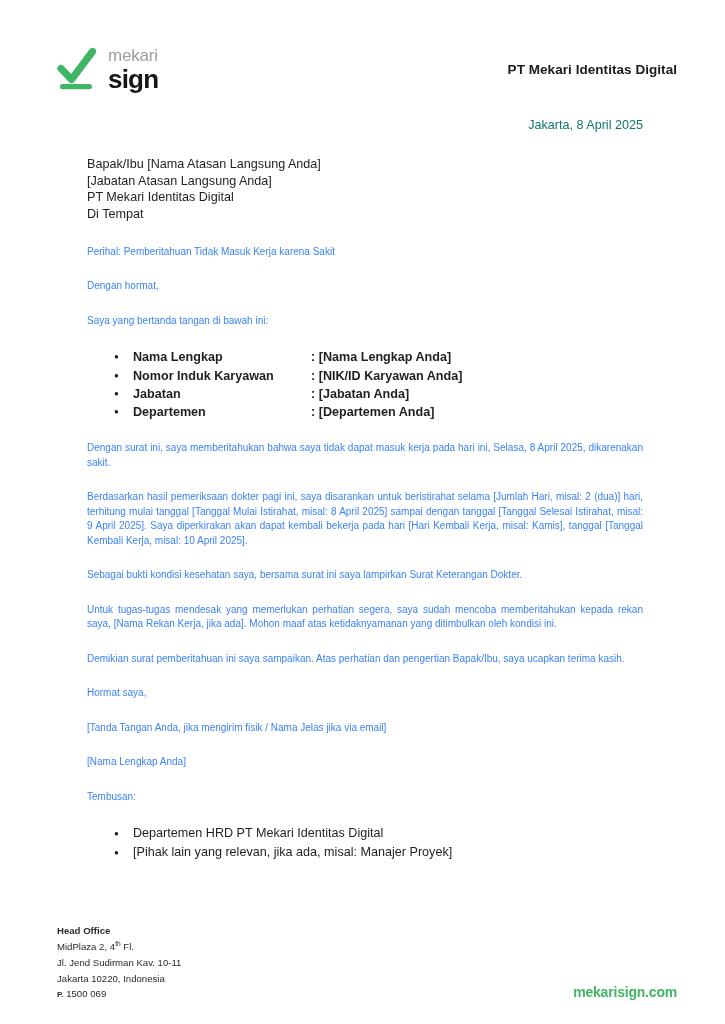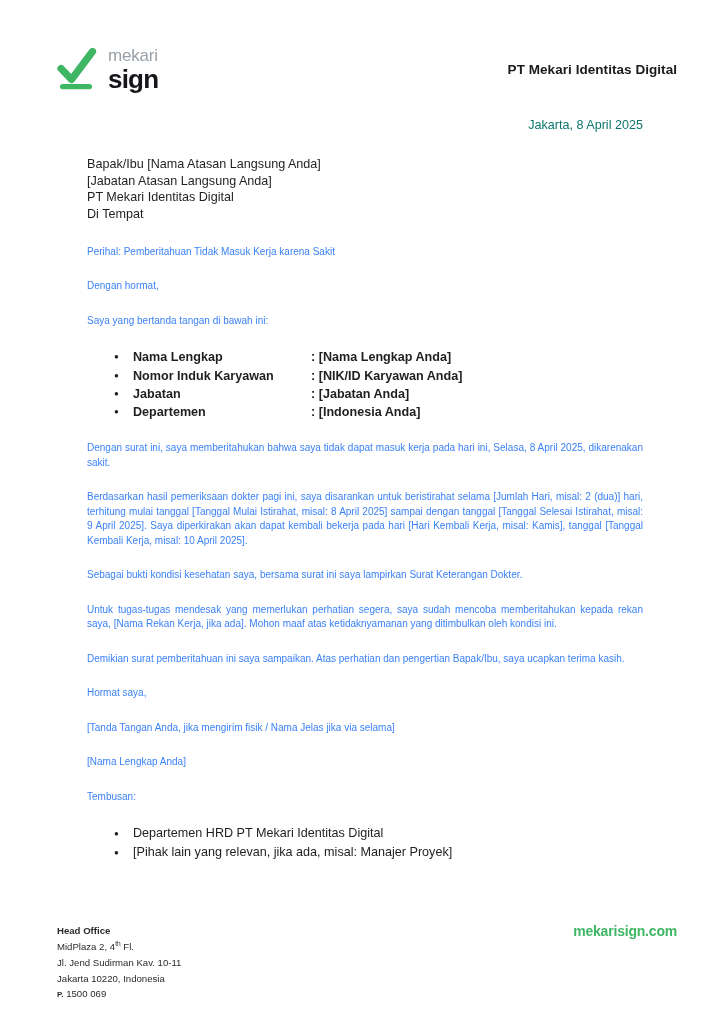--- a/index.html
+++ b/index.html
@@ -145,21 +145,21 @@
     color: #1f1f1f;
   }
 
   
   .footer {
     position: absolute;
     left: 57px;
     right: 48px;
     bottom: 22px;
     display: flex;
-    align-items: flex-start;
+    align-items: flex-end;
     justify-content: space-between;
   }
   .footer-address {
     font-size: 9.6px;
     line-height: 1.62;
     color: #2b2b2b;
   }
   .footer-address .fa-title {
     font-weight: 700;
     font-size: 9.6px;
@@ -224,32 +224,32 @@
       <li>
         <span class="b-label">Nomor Induk Karyawan</span>
         <span class="b-value">: [NIK/ID Karyawan Anda]</span>
       </li>
       <li>
         <span class="b-label">Jabatan</span>
         <span class="b-value">: [Jabatan Anda]</span>
       </li>
       <li>
         <span class="b-label">Departemen</span>
-        <span class="b-value">: [Indonesia Anda]</span>
+        <span class="b-value">: [Departemen Anda]</span>
       </li>
     </ul>
 
     <p class="para">Dengan surat ini, saya memberitahukan bahwa saya tidak dapat masuk kerja pada hari ini, Selasa, 8 April 2025, dikarenakan sakit.</p>
     <p class="para">Berdasarkan hasil pemeriksaan dokter pagi ini, saya disarankan untuk beristirahat selama [Jumlah Hari, misal: 2 (dua)] hari, terhitung mulai tanggal [Tanggal Mulai Istirahat, misal: 8 April 2025] sampai dengan tanggal [Tanggal Selesai Istirahat, misal: 9 April 2025]. Saya diperkirakan akan dapat kembali bekerja pada hari [Hari Kembali Kerja, misal: Kamis], tanggal [Tanggal Kembali Kerja, misal: 10 April 2025].</p>
     <p class="para">Sebagai bukti kondisi kesehatan saya, bersama surat ini saya lampirkan Surat Keterangan Dokter.</p>
     <p class="para">Untuk tugas-tugas mendesak yang memerlukan perhatian segera, saya sudah mencoba memberitahukan kepada rekan saya, [Nama Rekan Kerja, jika ada]. Mohon maaf atas ketidaknyamanan yang ditimbulkan oleh kondisi ini.</p>
     <p class="para">Demikian surat pemberitahuan ini saya sampaikan. Atas perhatian dan pengertian Bapak/Ibu, saya ucapkan terima kasih.</p>
 
     <p class="para nojustify">Hormat saya,</p>
-    <p class="para nojustify">[Tanda Tangan Anda, jika mengirim fisik / Nama Jelas jika via selama]</p>
+    <p class="para nojustify">[Tanda Tangan Anda, jika mengirim fisik / Nama Jelas jika via email]</p>
     <p class="para nojustify">[Nama Lengkap Anda]</p>
     <p class="para nojustify">Tembusan:</p>
 
     <ul class="plainbullets">
       <li>Departemen HRD PT Mekari Identitas Digital</li>
       <li>[Pihak lain yang relevan, jika ada, misal: Manajer Proyek]</li>
     </ul>
   </div>
 
   <div class="footer">

